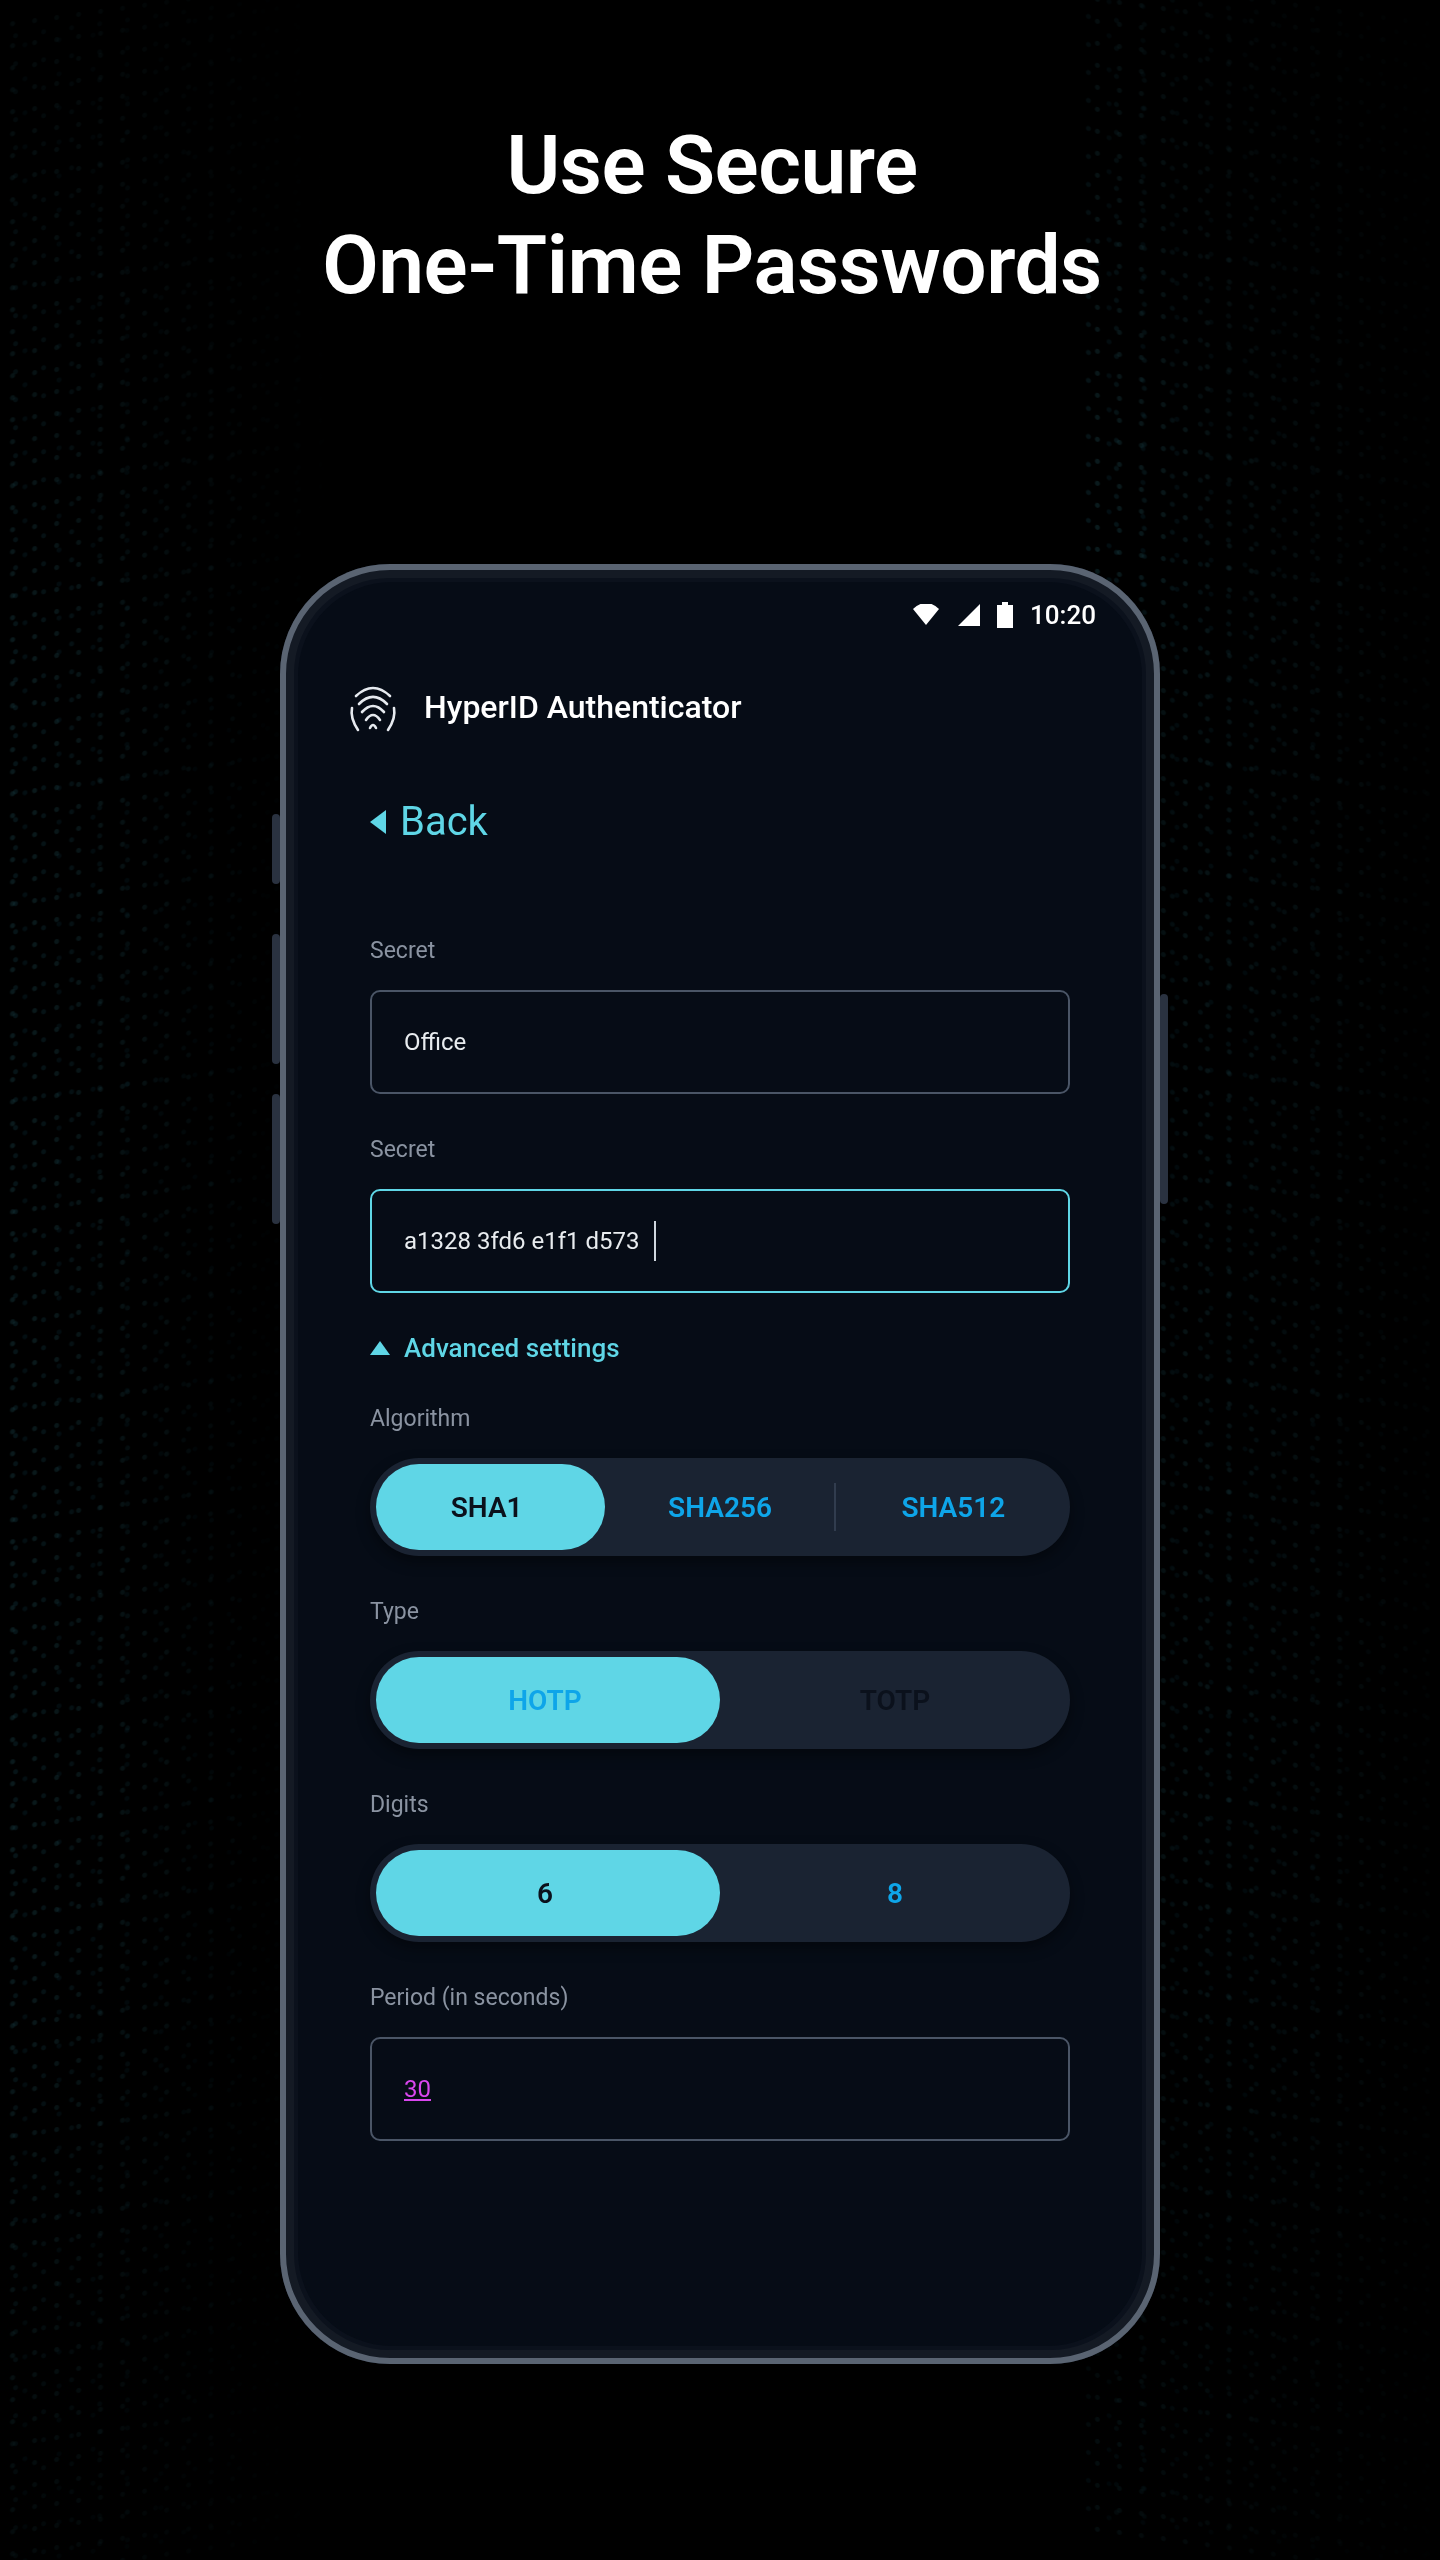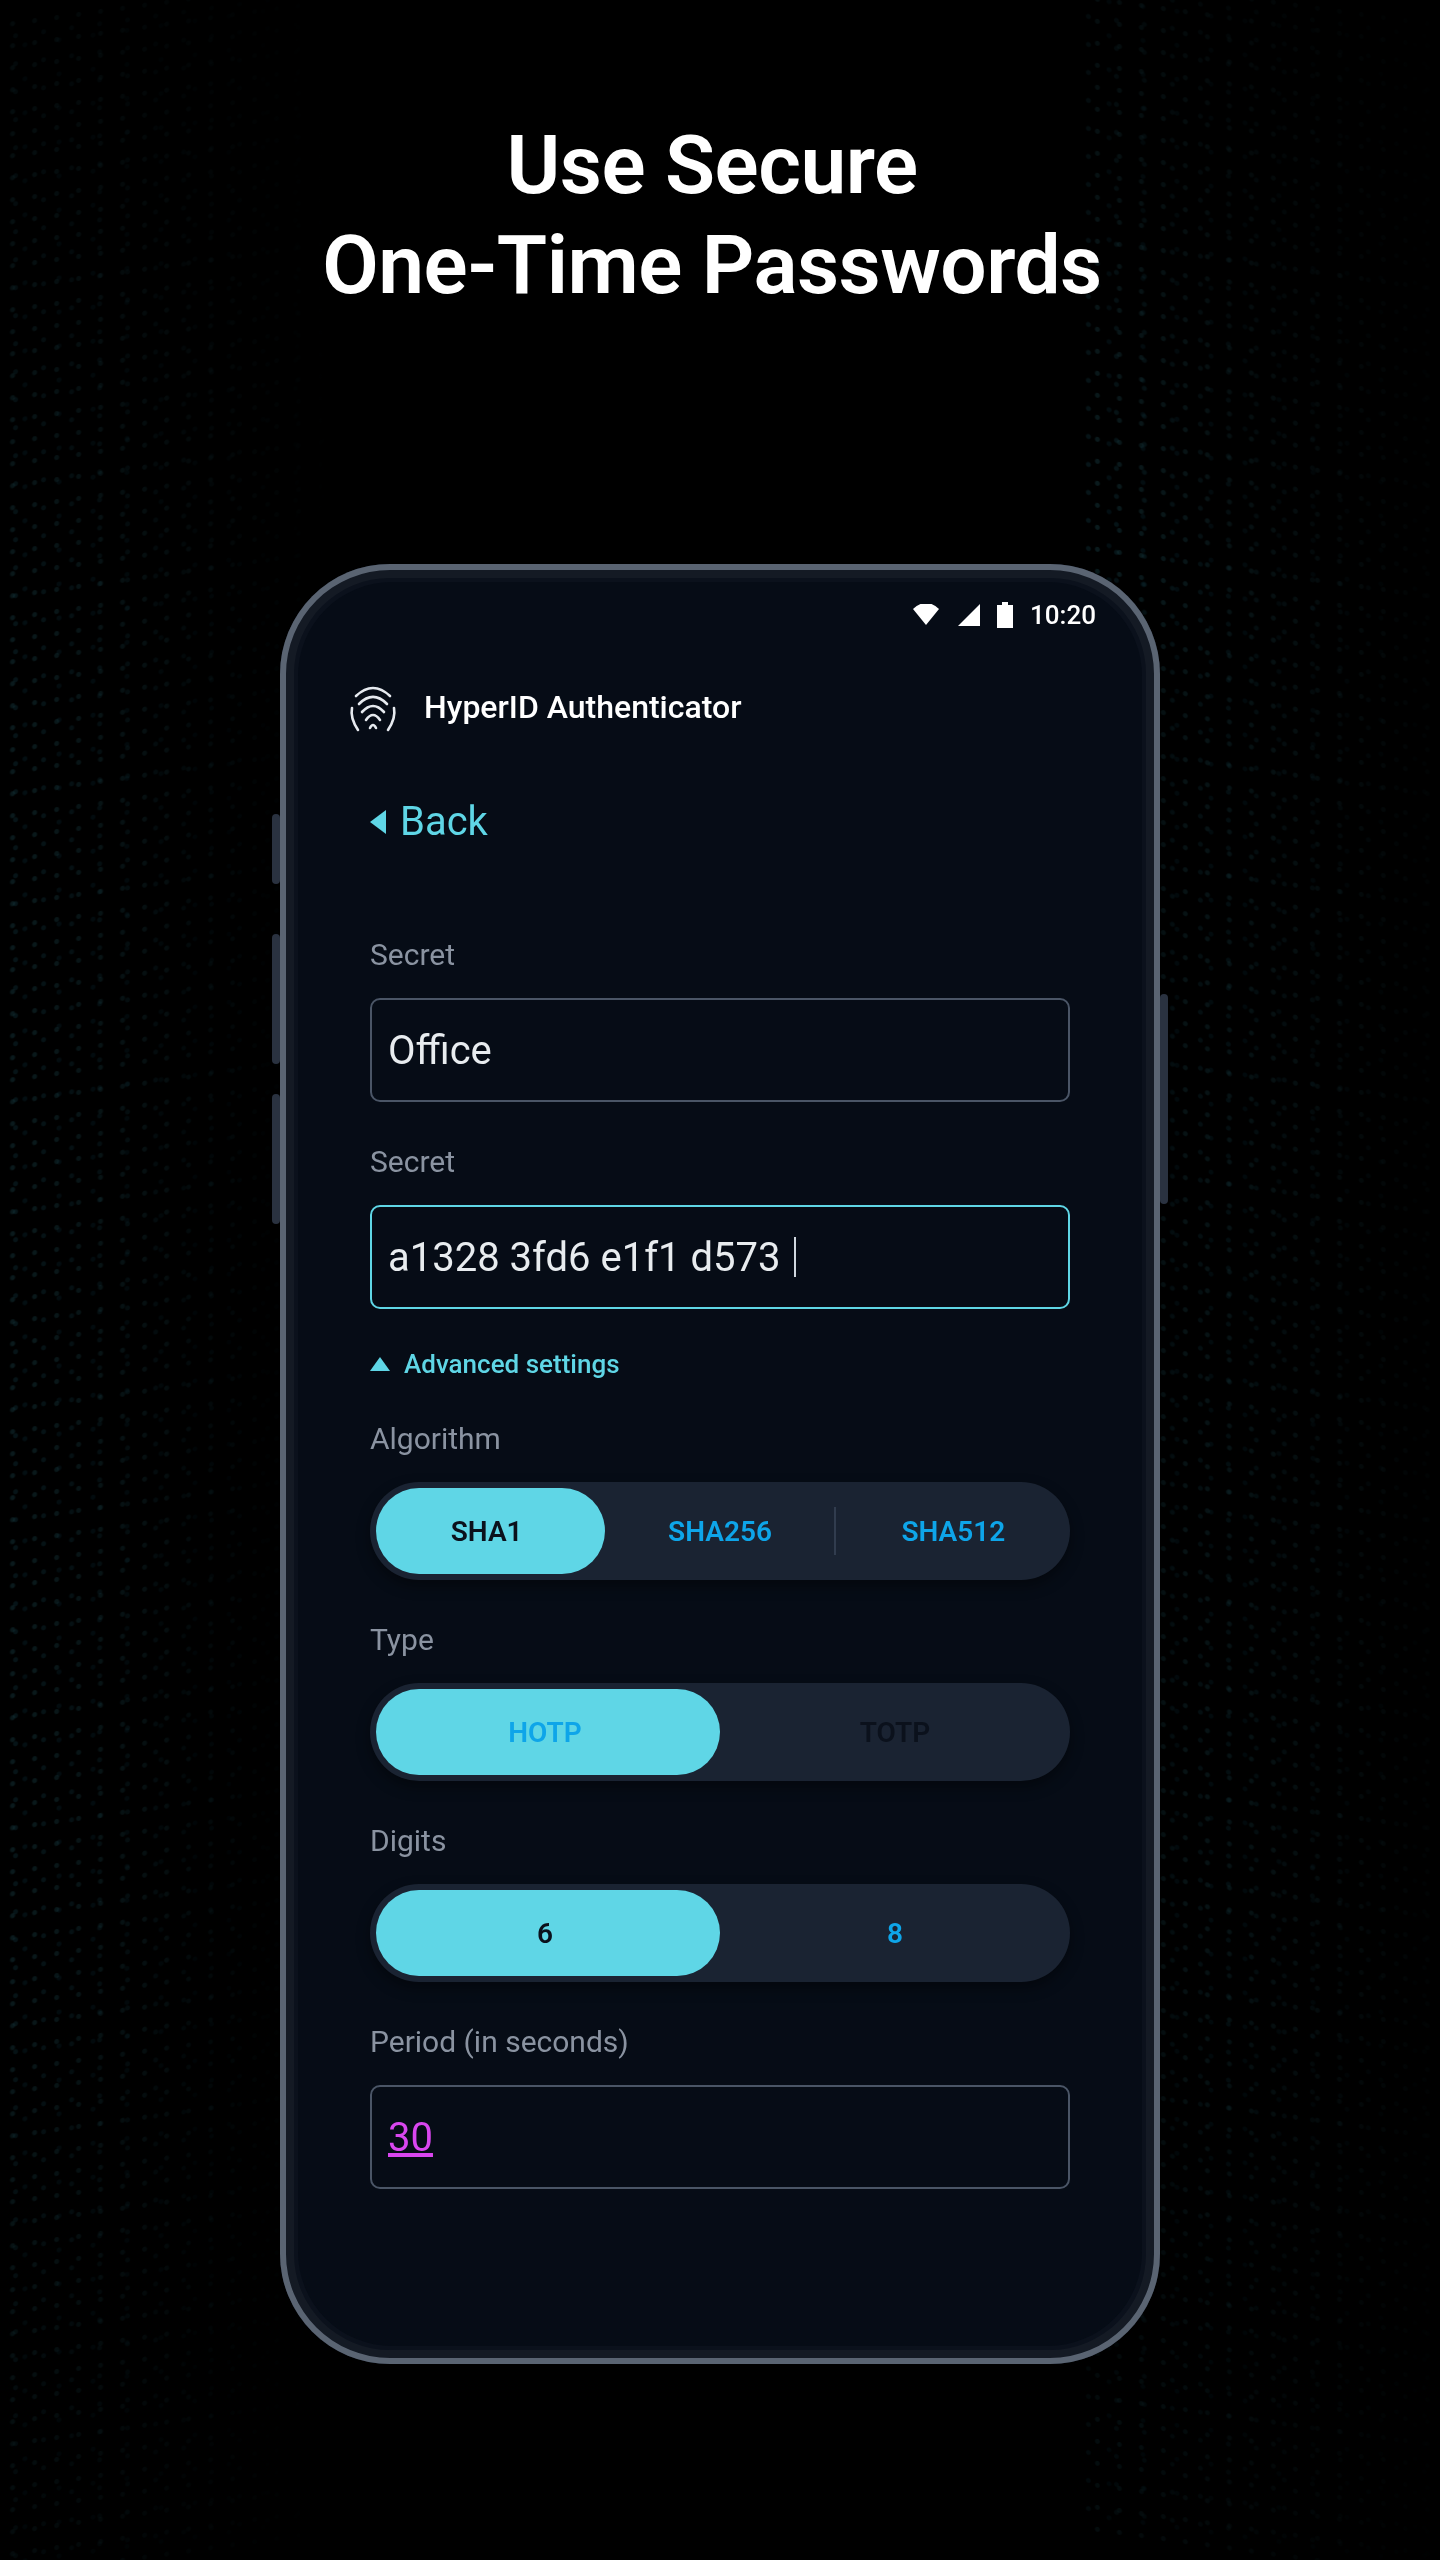--- a/index.html
+++ b/index.html
@@ -144,36 +144,36 @@
     margin-bottom: 50px;
   }
   .back-link .tri {
     width: 0; height: 0;
     border-top: 12px solid transparent;
     border-bottom: 12px solid transparent;
     border-right: 16px solid #5fd6e6;
   }
 
   .field-label {
-    font-size: 30px;
+    font-size: 23px;
     color: #8a93a1;
     margin-bottom: 26px;
     margin-top: 42px;
   }
   .field-label:first-of-type { margin-top: 0; }
 
   .text-input {
     width: 100%;
     height: 104px;
     border: 2px solid #4a5566;
     border-radius: 10px;
     background: transparent;
     color: #e8ecef;
-    font-size: 40px;
-    padding: 0 16px;
+    font-size: 24px;
+    padding: 0 32px;
     display: flex;
     align-items: center;
   }
   .text-input.active {
     border-color: #5fd6e6;
   }
   .text-input .cursor {
     display: inline-block;
     width: 2px; height: 40px;
     background: #cfd7df;

